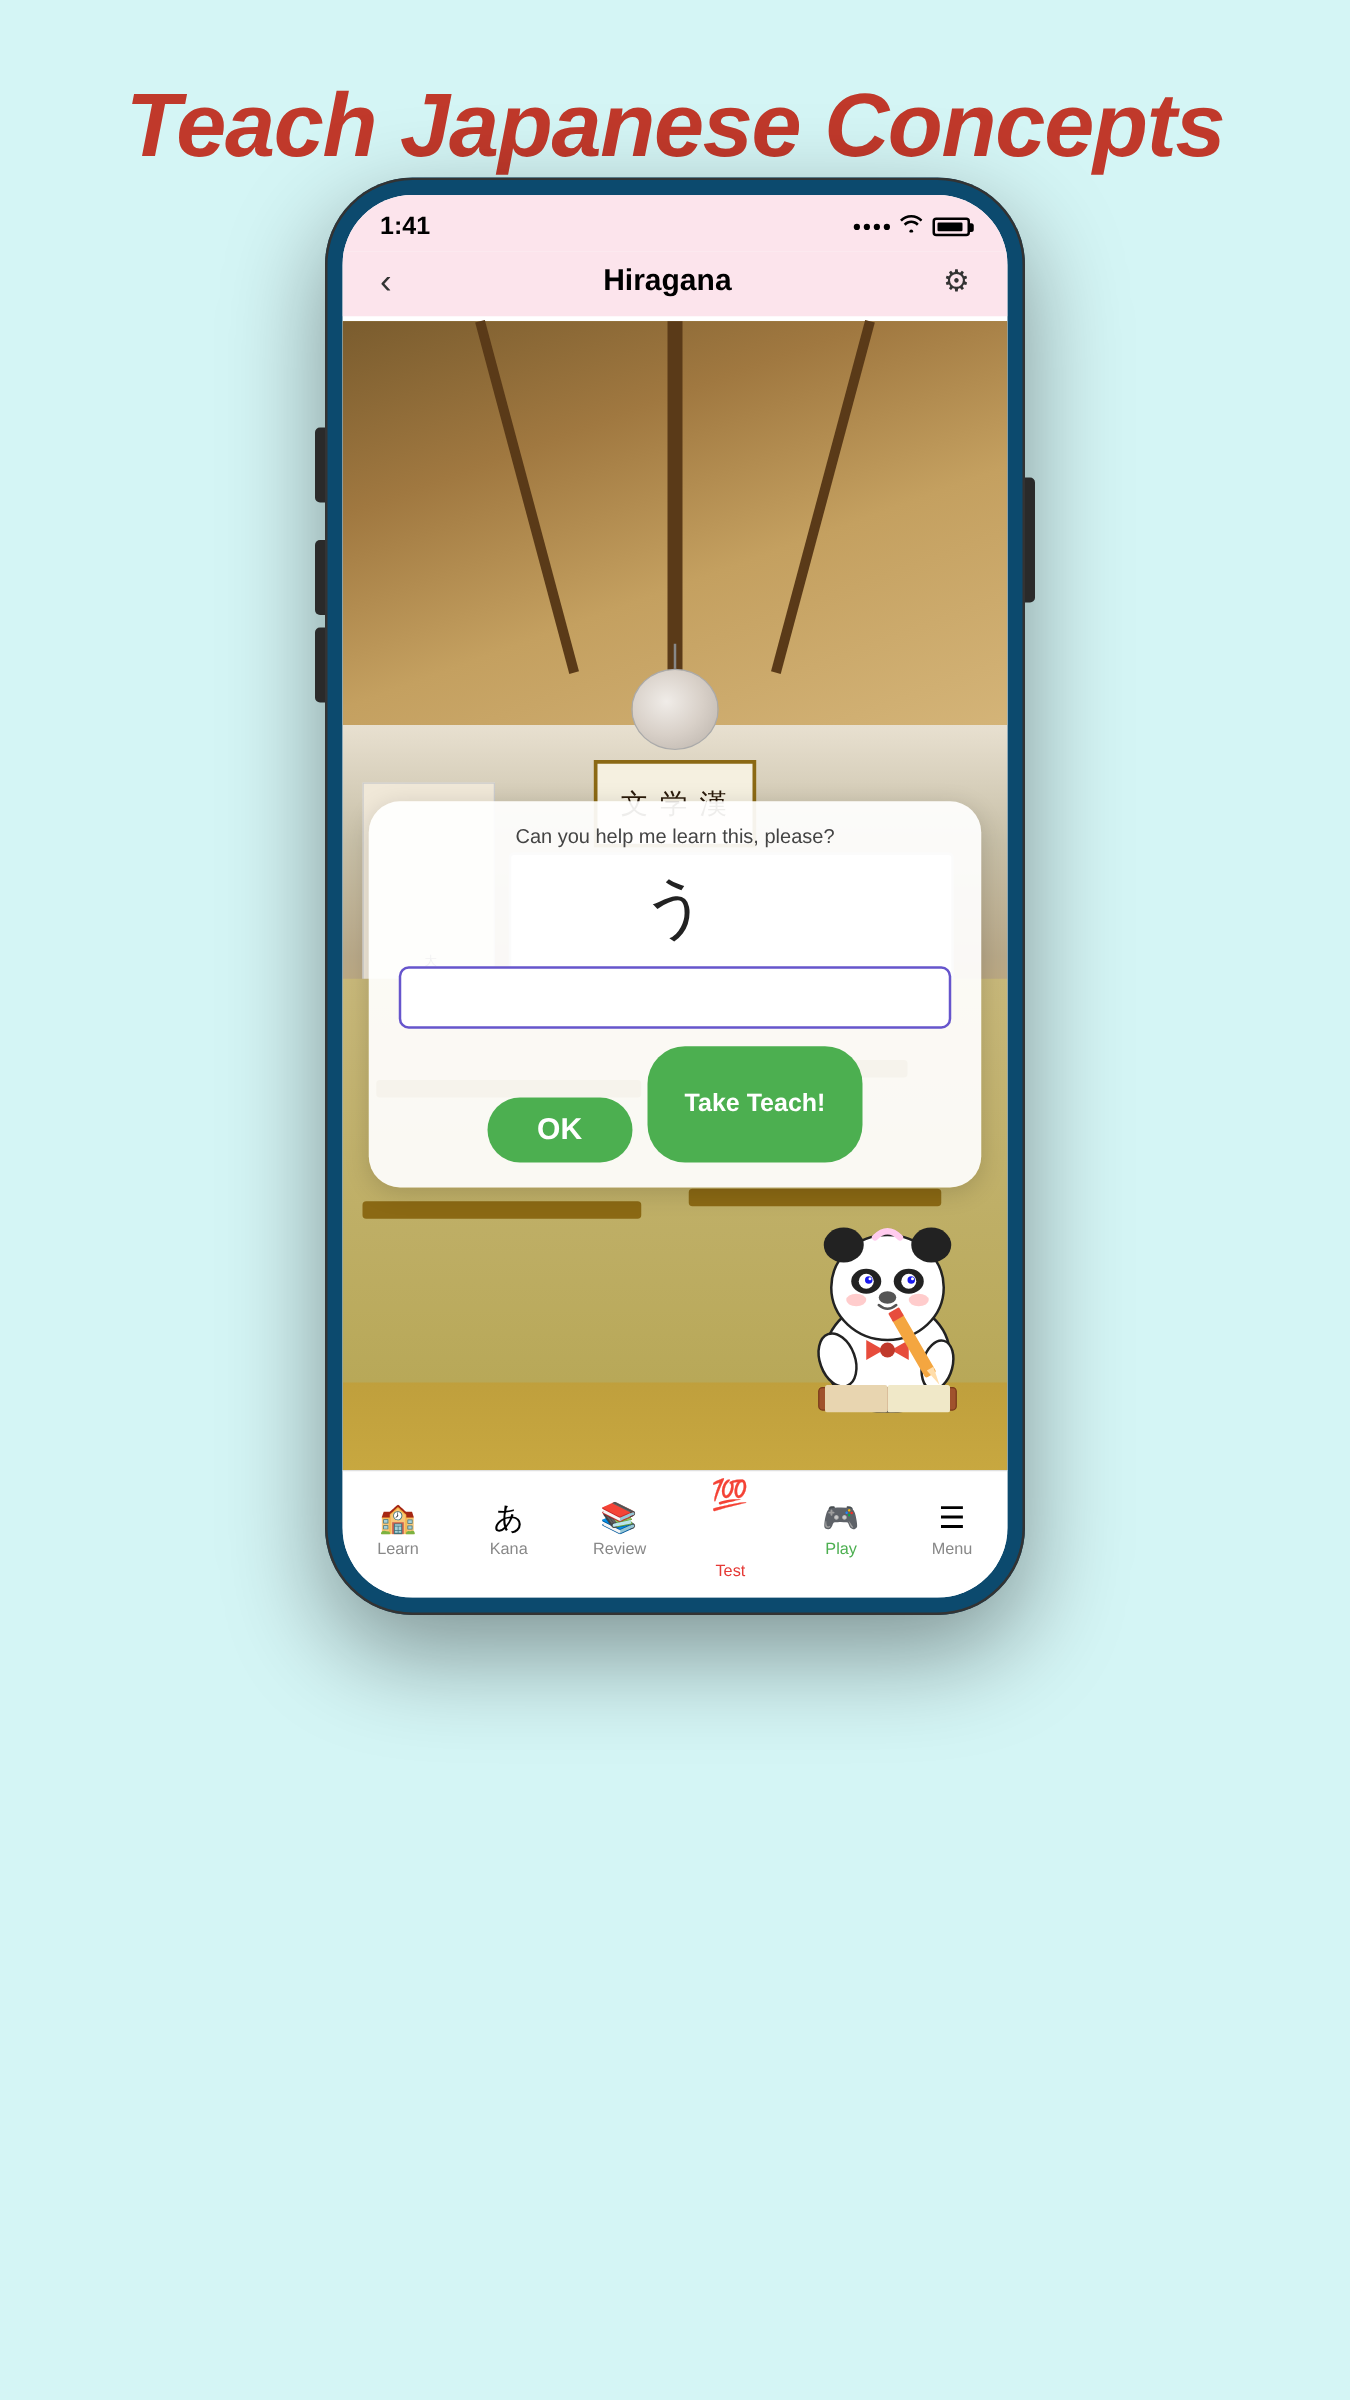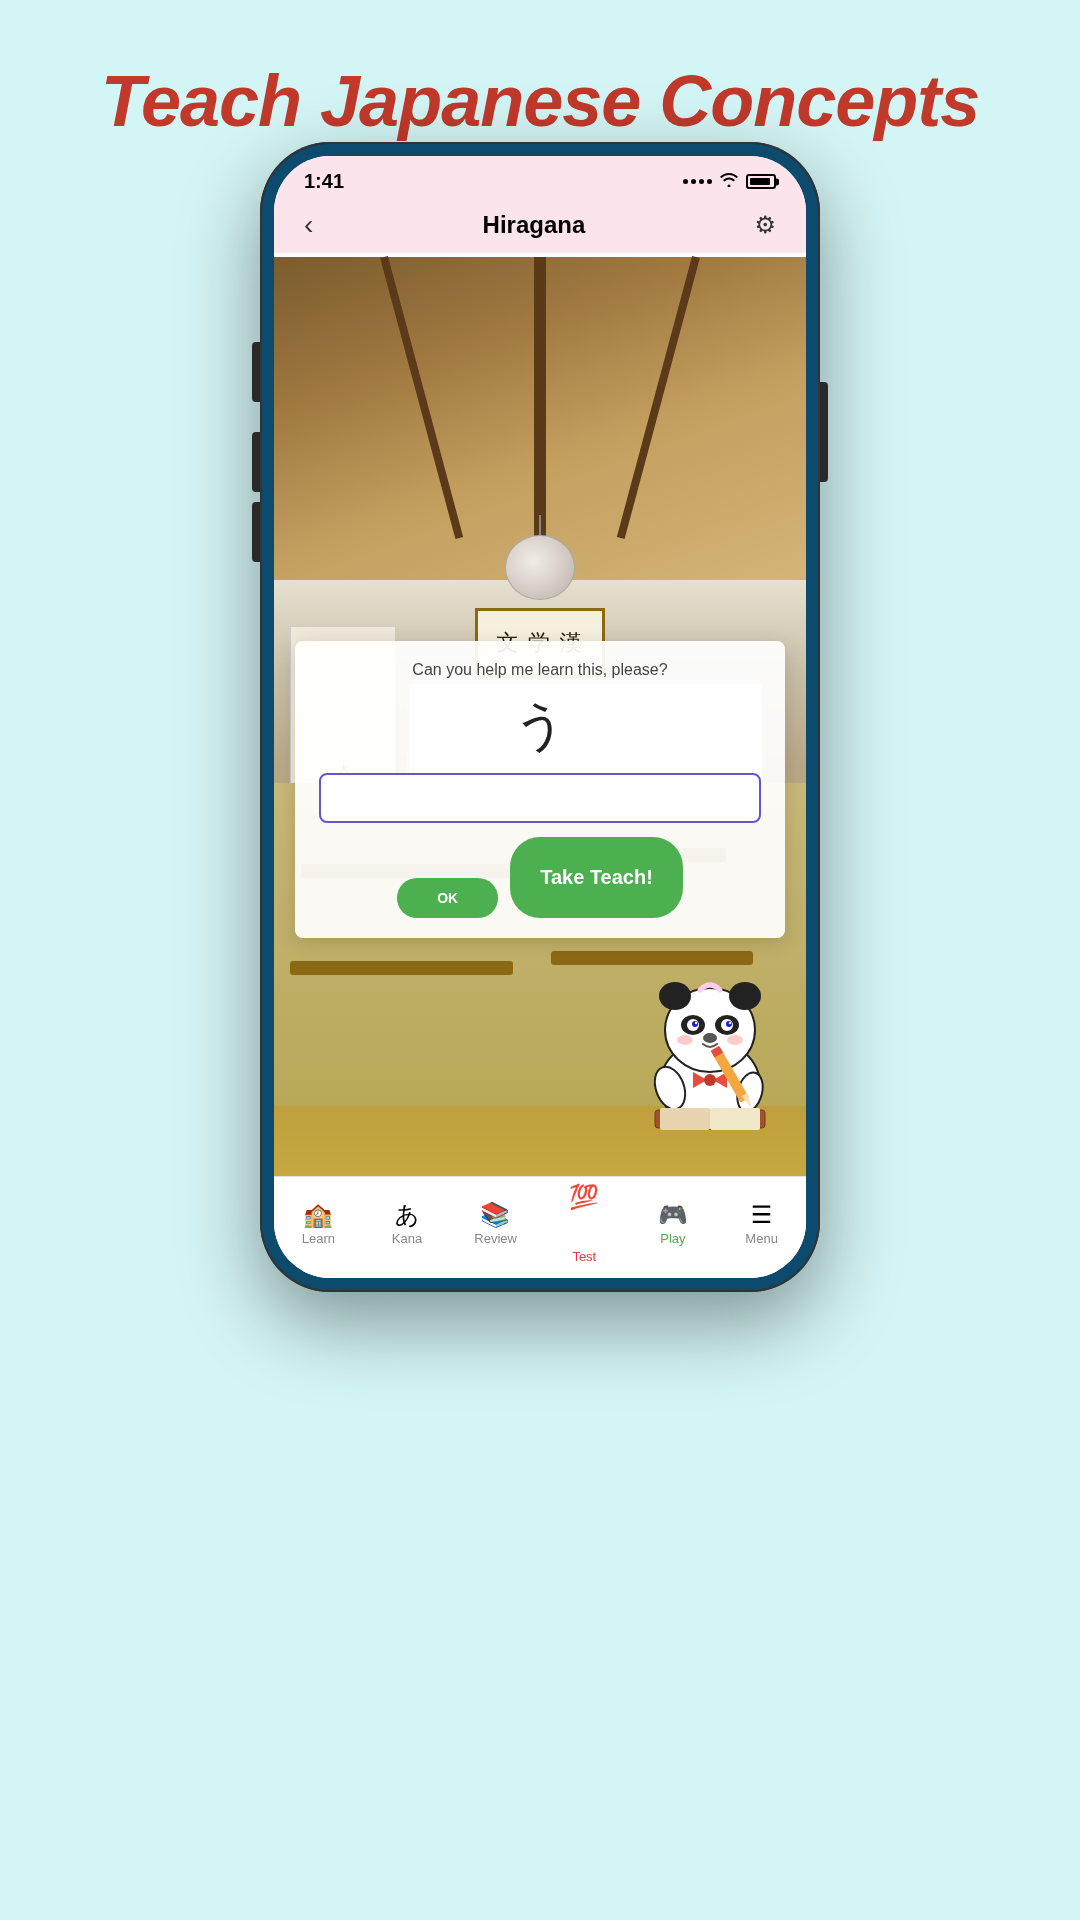--- a/index.html
+++ b/index.html
@@ -342,21 +342,21 @@
     .table3 { width: 42%; left: 3%; top: 55%; }
     .table4 { width: 38%; left: 52%; top: 52%; }
 
     
     .dialog-overlay {
       position: absolute;
       top: 42%;
       left: 4%;
       right: 4%;
       background: rgba(255, 255, 255, 0.92);
-      border-radius: 8px;
+      border-radius: 25px;
       padding: 20px 24px;
       box-shadow: 0 4px 20px rgba(0,0,0,0.15);
     }
 
     .dialog-question {
       font-size: 16px;
       color: #444;
       text-align: center;
       margin-bottom: 12px;
     }
@@ -386,21 +386,21 @@
       gap: 12px;
       justify-content: center;
     }
 
     .btn-ok {
       background: #4caf50;
       color: #fff;
       border: none;
       border-radius: 30px;
       padding: 12px 40px;
-      font-size: 14px;
+      font-size: 24px;
       font-weight: 700;
       cursor: pointer;
       margin-top: 41px;
     }
 
     .btn-exam {
       background: #4caf50;
       color: #fff;
       border: none;
       border-radius: 30px;

